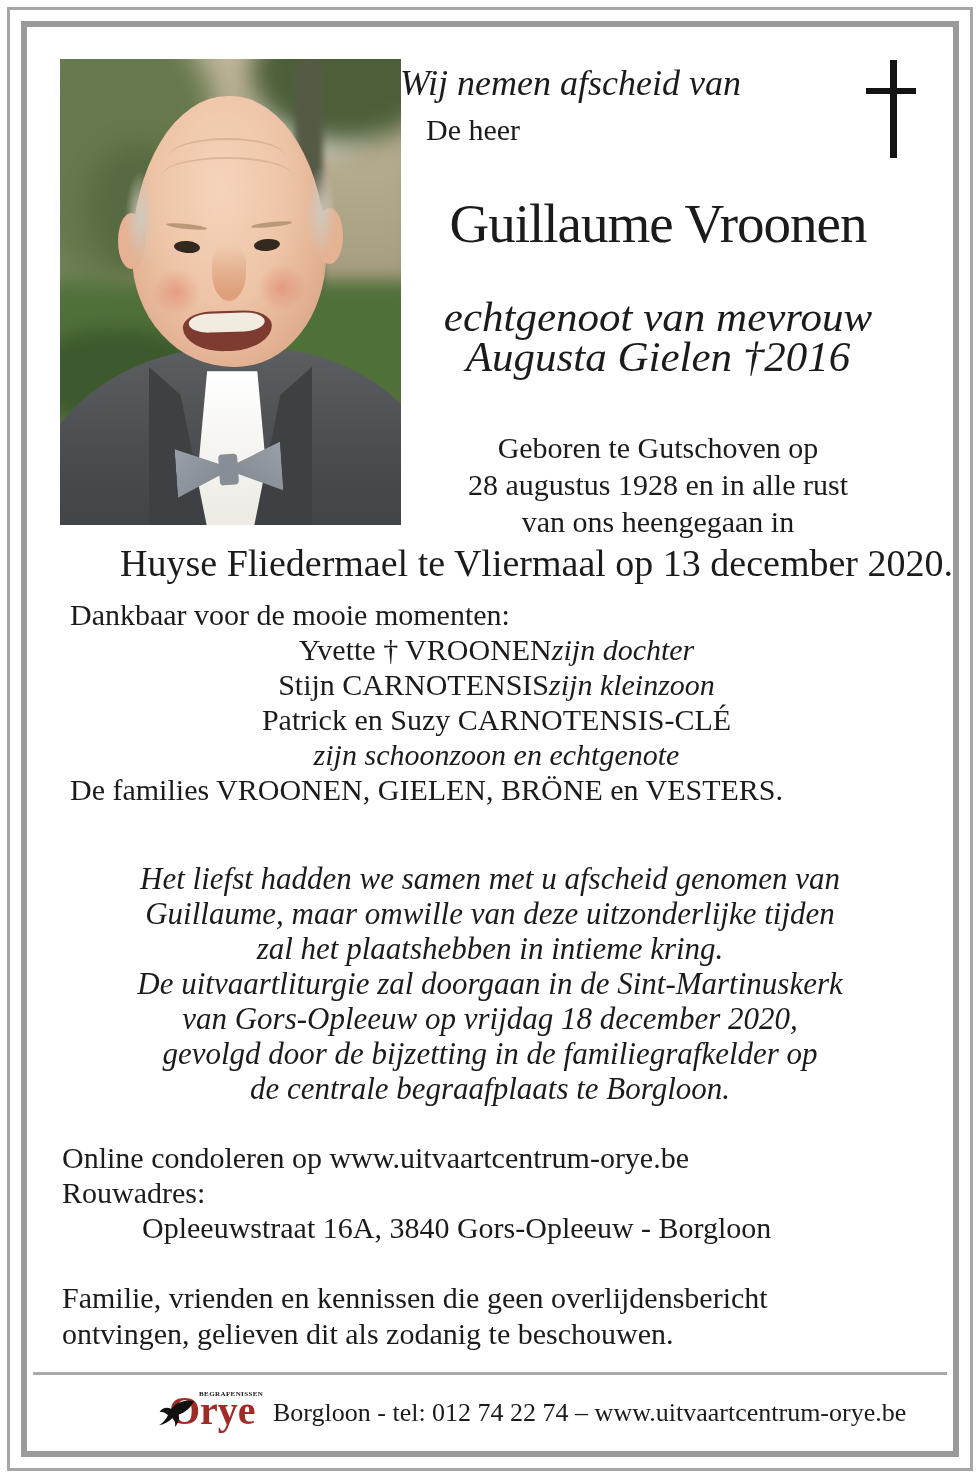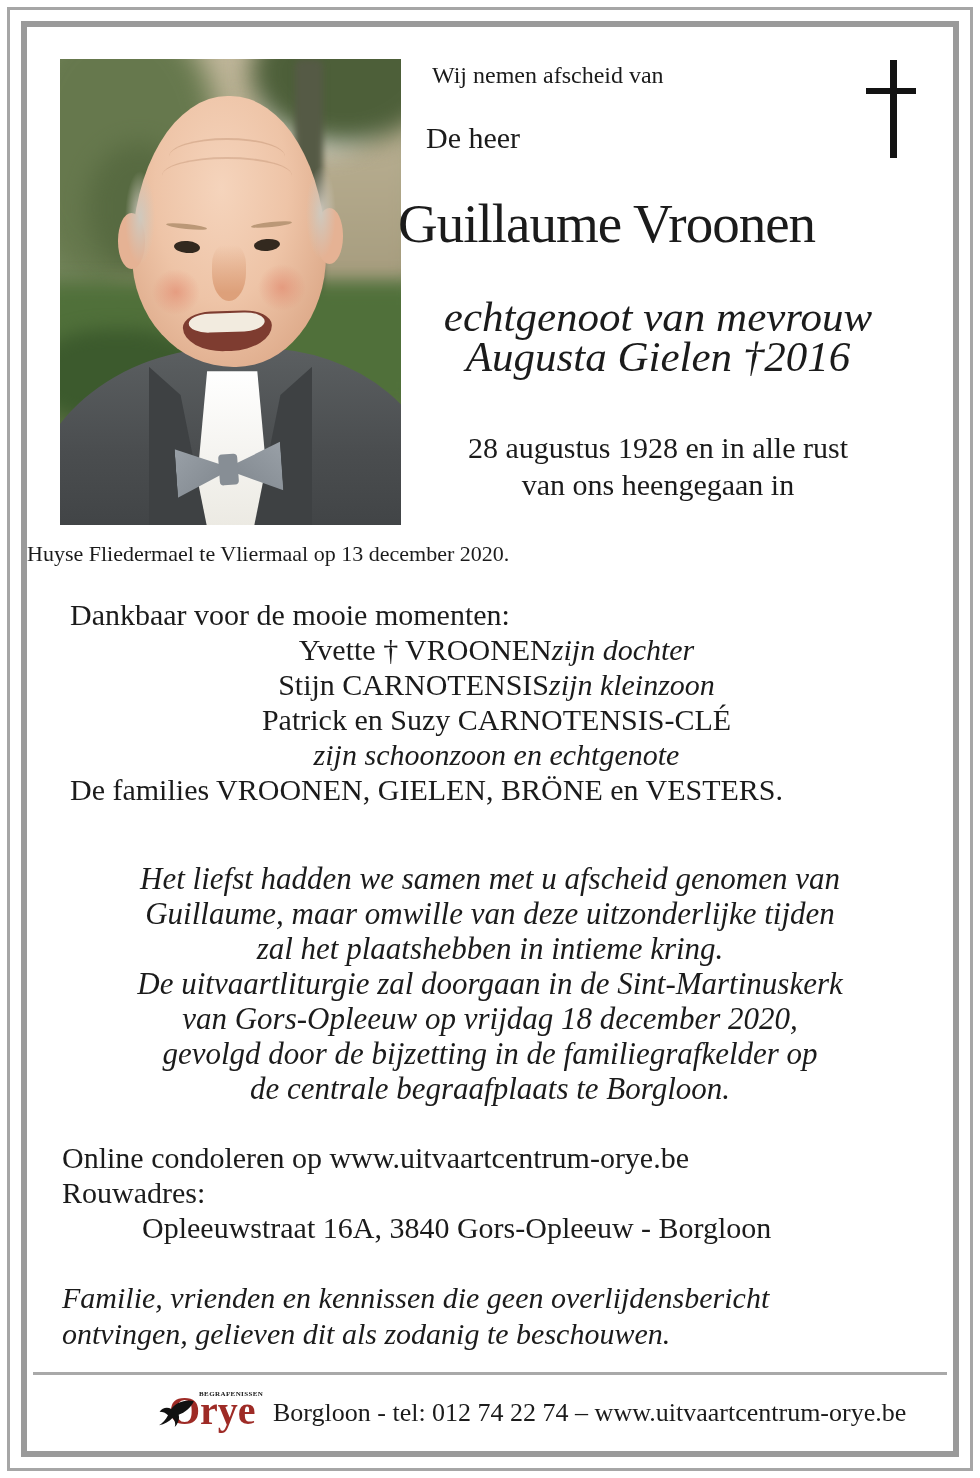--- a/index.html
+++ b/index.html
@@ -7,37 +7,37 @@
   body { position:relative; font-family:"Liberation Serif", serif; color:#1b1b1b;
          -webkit-font-smoothing:antialiased; overflow:hidden; }
 
   
   .frame-outer { position:absolute; left:7px; top:7px; right:7px; bottom:7px;
                  border:3px solid #a6a6a6; }
   .frame-inner { position:absolute; left:21px; top:21px; right:21px; bottom:21px;
                  border:6px solid #9a9a9a; }
 
   .abs { position:absolute; }
-  .intro        { left:432px; top:62px;  font-size:24px; }
-  .salutation   { left:426px; top:121px; font-size:30px; }
-  .deceased     { left:398px; top:192px; width:520px; text-align:left;
+  .intro        { left:400px; top:62px;  font-size:36px;font-style:italic; }
+  .salutation   { left:426px; top:113px; font-size:30px; }
+  .deceased     { left:398px; top:192px; width:520px; text-align:center;
                   font-size:55px; letter-spacing:-1px; }
   .spouse       { left:398px; top:297px; width:520px; text-align:center;
                   font-style:italic; font-size:43px; line-height:40px; }
   .born         { left:398px; top:429px; width:520px; text-align:center;
                   font-size:30px; line-height:37px; }
-  .fullline     { left:27px;  top:541px; width:926px; text-align:left; font-size:22px; }
+  .fullline     { left:27px;  top:541px; width:926px; text-align:right; font-size:38px; }
   .family       { left:62px;  top:597px; width:853px; font-size:30px; line-height:35px;margin-left:8px; }
   .family-row   { display:flex; justify-content:center; height:35px; }
   .relation     { font-style:italic; }
   .message      { left:27px;  top:861px; width:926px; text-align:center;
                   font-style:italic; font-size:31px; line-height:35px; }
   .condolence   { left:62px;  top:1140px; width:860px; font-size:30px; line-height:35px; }
   .cond-address { padding-left:80px; }
-  .notice       { left:62px;  top:1280px; width:875px; font-size:30px; line-height:36px;font-style:italic; }
+  .notice       { left:62px;  top:1280px; width:875px; font-size:30px; line-height:36px; }
 
   
   .cross { left:866px; top:60px; width:50px; height:100px; }
   .cross .vbar { position:absolute; left:24px; top:0; width:7px; height:98px; background:#131313; }
   .cross .hbar { position:absolute; left:0; top:28px; width:50px; height:6px; background:#131313; }
 
   
   .divider { left:33px; top:1372px; width:914px; height:3px; background:#a9a9a9; }
   .footer  { left:27px; top:1380px; width:926px; height:66px; display:flex;
              align-items:center; padding-left:130px; gap:16px; }
@@ -174,20 +174,21 @@
 <div class="abs intro">Wij nemen afscheid van</div>
 <div class="abs salutation">De heer</div>
 <div class="abs deceased">Guillaume Vroonen</div>
 
 <div class="abs spouse">
   <div>echtgenoot van mevrouw</div>
   <div>Augusta Gielen †2016</div>
 </div>
 
 <div class="abs born">
+  <div>Geboren te Gutschoven op</div>
   <div>28 augustus 1928 en in alle rust</div>
   <div>van ons heengegaan in</div>
 </div>
 <div class="abs fullline">Huyse Fliedermael te Vliermaal op 13 december 2020.</div>
 
 <div class="abs family">
   <div>Dankbaar voor de mooie momenten:</div>
   <div class="family-row">
     <span>Yvette † VROONEN</span>
     <span class="relation">zijn dochter</span>

